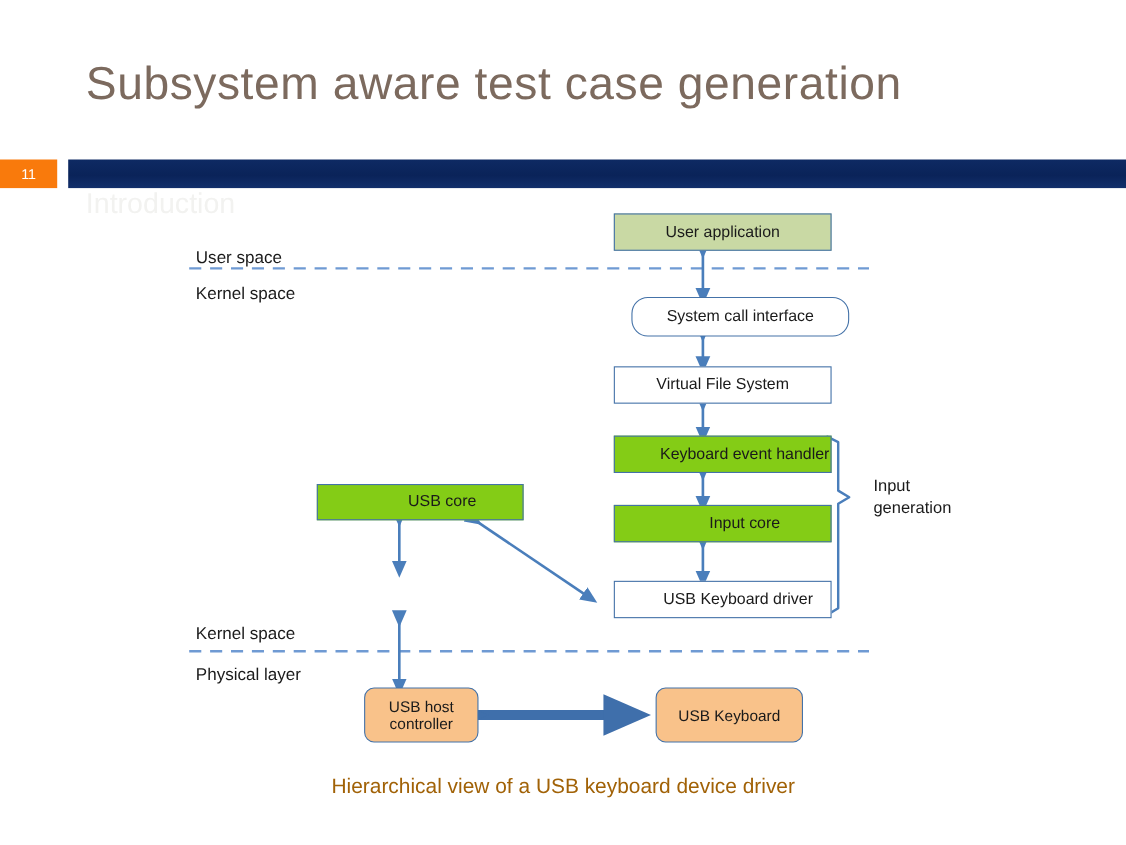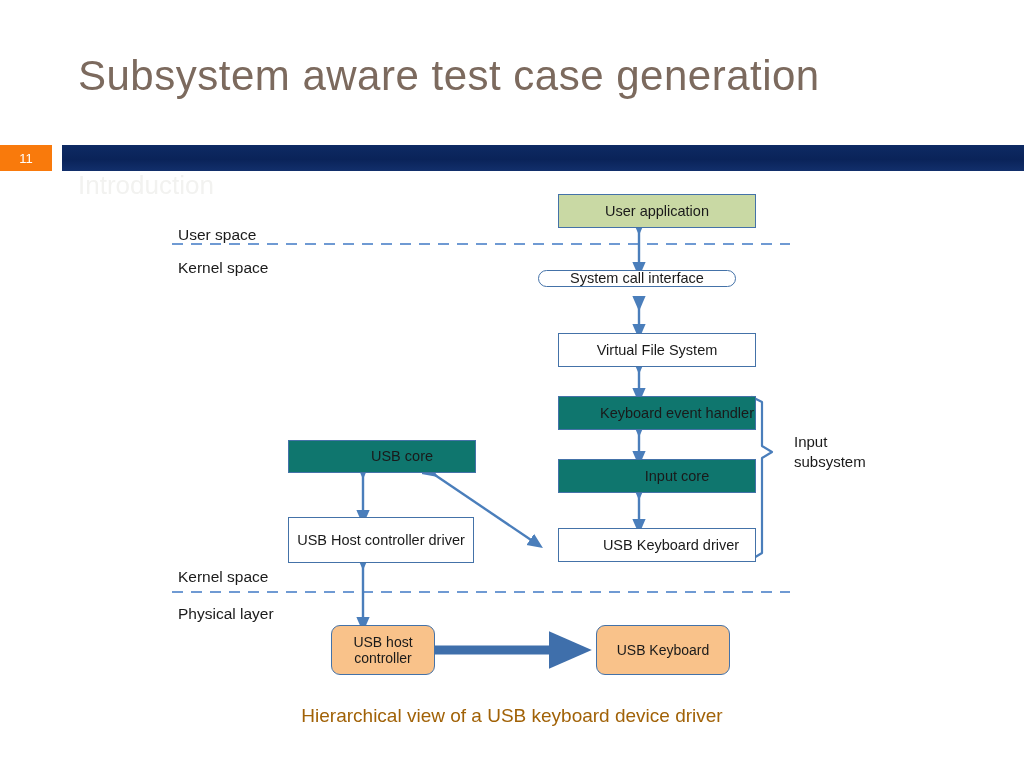--- a/index.html
+++ b/index.html
@@ -81,21 +81,21 @@
     justify-content: center;
     text-align: center;
     font-size: 14.5px;
     color: #1a1a1a;
     line-height: 1.15;
     background: #ffffff;
     z-index: 3;
     margin-left: 18px;
   }
   .node.green  { background: #c9d9a4; }
-  .node.pink   { background: #0f766e; padding-left: 40px; }
+  .node.pink   { background: #84cc16; padding-left: 40px; }
   .node.orange { background: #f9c28a; border-radius: 9px; border-color: #4472a8; }
 
   
   .side-label {
     position: absolute;
     font-size: 15.5px;
     color: #1a1a1a;
     white-space: nowrap;
     z-index: 3;
   }
@@ -155,46 +155,45 @@
 
     <line x1="432" y1="473" x2="537" y2="544" stroke="#4a7ebb" stroke-width="2.4" marker-start="url(#ah)" marker-end="url(#ah)"></line>
 
     <line x1="424" y1="650" x2="572" y2="650" stroke="#3f6fab" stroke-width="9" marker-start="url(#ahb)" marker-end="url(#ahb)"></line>
 
     <path d="M 752 397 L 762 402 L 762 446 L 772 452 L 762 458 L 762 553 L 752 559" fill="none" stroke="#4a7ebb" stroke-width="2.2" stroke-linecap="round" stroke-linejoin="round"></path>
   </svg>
 
   <div class="node green" style="left:540px; top:194px; width:198px; height:34px;">User application</div>
 
-  <div class="node" style="left:520px; top:270px; width:198px; height:17px;border-radius:15px;">System call interface</div>
+  <div class="node" style="left:556px; top:270px; width:198px; height:36px;border-radius:15px;">System call interface</div>
 
   <div class="node" style="left:540px; top:333px; width:198px; height:34px;">Virtual File System</div>
 
   <div class="node pink" style="left:540px; top:396px; width:198px; height:34px;">Keyboard event handler</div>
 
   <div class="node pink" style="left:540px; top:459px; width:198px; height:34px;">Input core</div>
 
   <div class="node" style="left:540px; top:528px; width:198px; height:34px;padding-left:28px;">USB Keyboard driver</div>
 
   <div class="node pink" style="left:270px; top:440px; width:188px; height:33px;">USB core</div>
 
-  <div class="node" style="left:270px; top:517px; width:186px; height:46px;">USB Host controller driver</div>
 
   <div class="node orange" style="left:313px; top:625px; width:104px; height:50px; font-size:14px;">USB host controller</div>
 
   <div class="node orange" style="left:578px; top:625px; width:134px; height:50px; font-size:14px;">USB Keyboard</div>
 
   <div class="side-label" style="left:178px; top:226px;">User space</div>
 
   <div class="side-label" style="left:178px; top:259px;">Kernel space</div>
 
   <div class="side-label" style="left:178px; top:568px;">Kernel space</div>
 
   <div class="side-label" style="left:178px; top:605px;">Physical layer</div>
 
   <div class="brace-label" style="left:794px; top:432px;">
     <div>Input</div>
-    <div>subsystem</div>
+    <div>generation</div>
   </div>
 
 </div>
 
 <div class="caption">Hierarchical view of a USB keyboard device driver</div>
 
 </body></html>

